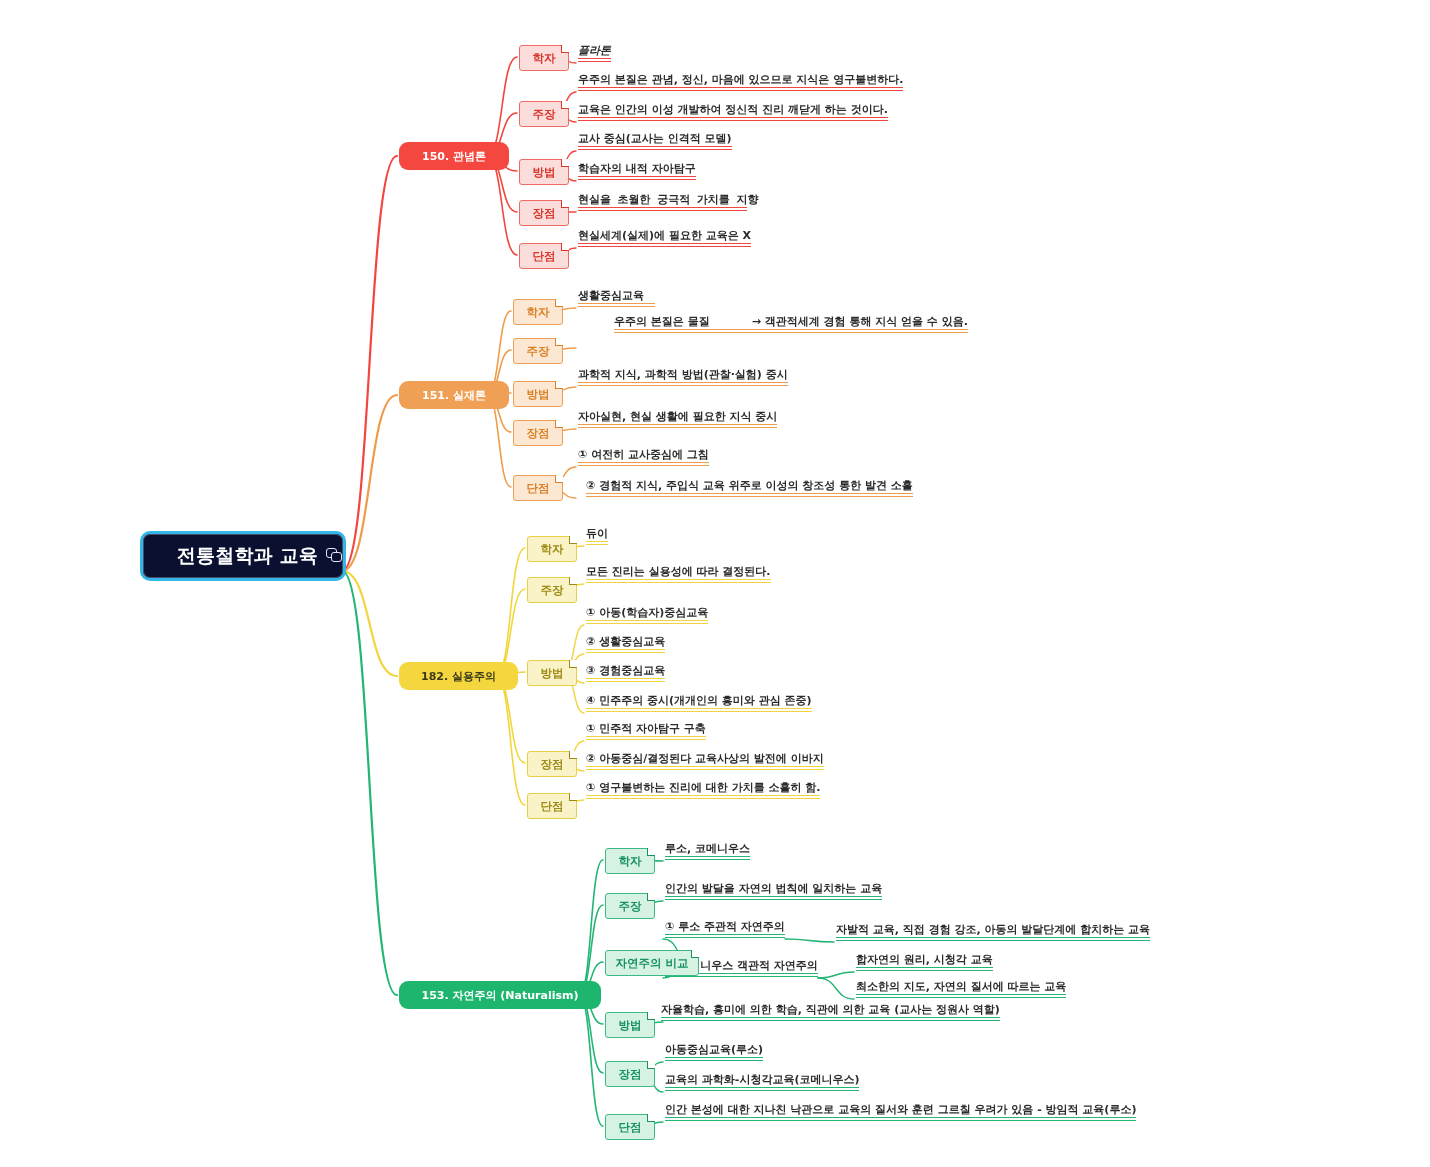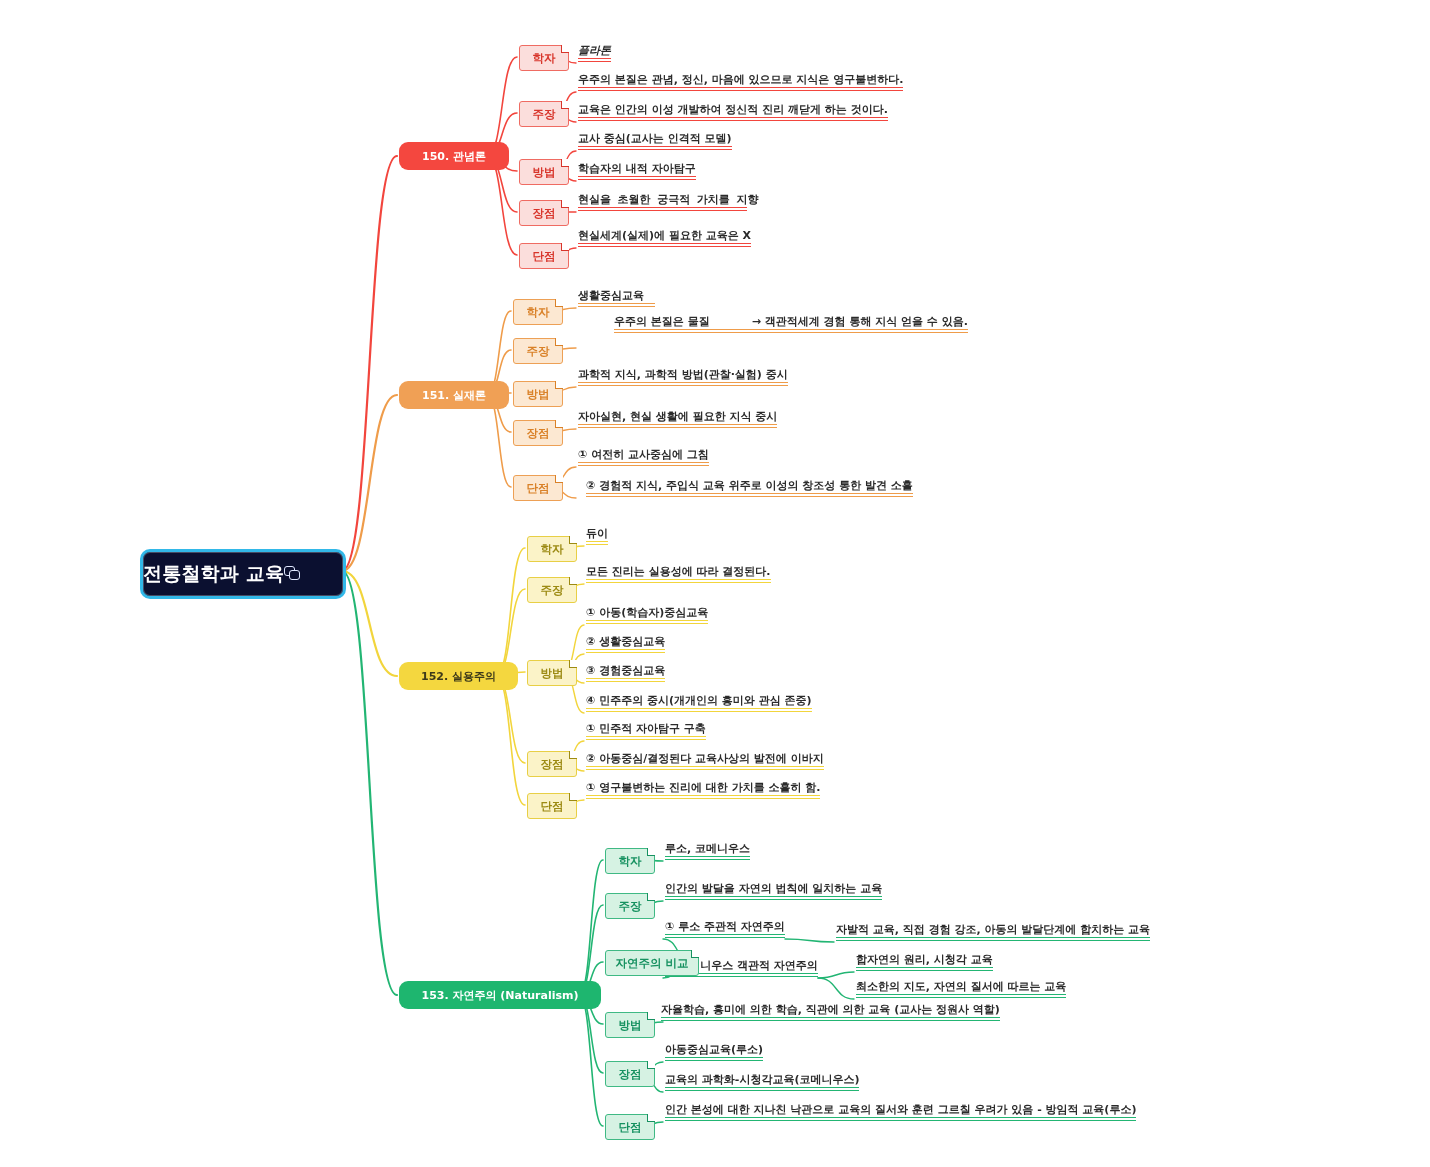--- a/index.html
+++ b/index.html
@@ -6,23 +6,23 @@
   body{
     width:1430px;height:1167px;position:relative;overflow:hidden;
     font-family:"DejaVu Sans","Liberation Sans",sans-serif;
     -webkit-font-smoothing:antialiased;
   }
   #canvas{position:absolute;inset:0;}
   svg#wires{position:absolute;left:0;top:0;width:1430px;height:1167px;pointer-events:none;}
 
   
   .root-node{
-    position:absolute;left:140px;top:549px;width:200px;height:44px;
+    position:absolute;left:140px;top:531px;width:200px;height:44px;
     background:#0b1030;border:3px solid #32b8e8;border-radius:10px;
-    display:flex;align-items:center;justify-content:flex-start;
+    display:flex;align-items:center;justify-content:flex-end;gap:8px;
     box-shadow:0 0 0 1px rgba(255,255,255,.25) inset;
     z-index:6;
   }
   .root-label{
     color:#ffffff;font-size:19px;font-weight:bold;letter-spacing:.2px;white-space:nowrap;
   }
   .root-icon{display:inline-block;width:17px;height:16px;position:relative;flex:0 0 auto;}
   .root-icon i{position:absolute;display:block;border:1.6px solid #dfe7ff;border-radius:3px;}
   .root-icon i.a{width:9px;height:8px;left:0;top:0;}
   .root-icon i.b{width:9px;height:8px;left:5px;top:4px;background:#0b1030;}
@@ -176,21 +176,21 @@
       <div class="chip" style="left: 513px; top: 420px; background: rgb(252, 232, 210); border-color: rgb(237, 160, 85); color: rgb(217, 129, 40);">
         <span>장점</span>
       </div>
       <div class="leaf" style="left: 578px; top: 411px;"><span>자아실현, 현실 생활에 필요한 지식 중시</span><span class="u1" style="width: 199px; background: rgb(239, 156, 74);"></span><span class="u2" style="width: 199px; background: rgb(239, 156, 74);"></span></div>
       <div class="chip" style="left: 513px; top: 475px; background: rgb(252, 232, 210); border-color: rgb(237, 160, 85); color: rgb(217, 129, 40);">
         <span>단점</span>
       </div>
       <div class="leaf" style="left: 578px; top: 449px;"><span>① 여전히 교사중심에 그침</span><span class="u1" style="width: 131px; background: rgb(239, 156, 74);"></span><span class="u2" style="width: 131px; background: rgb(239, 156, 74);"></span></div>
       <div class="leaf" style="left: 578px; top: 480px; margin-left: 8px;"><span>② 경험적 지식, 주입식 교육 위주로 이성의 창조성 통한 발견 소홀</span><span class="u1" style="width: 327px; background: rgb(239, 156, 74);"></span><span class="u2" style="width: 327px; background: rgb(239, 156, 74);"></span></div>
       <div class="topic" style="left: 399px; top: 662px; min-width: 95px; background: rgb(244, 215, 63); color: rgb(61, 58, 26);">
-        <span>152. 실용주의</span>
+        <span>182. 실용주의</span>
       </div>
       <div class="chip" style="left: 527px; top: 536px; background: rgb(251, 243, 200); border-color: rgb(232, 207, 69); color: rgb(156, 138, 19);">
         <span>학자</span>
       </div>
       <div class="leaf" style="left: 586px; top: 528px;"><span>듀이</span><span class="u1" style="width: 22px; background: rgb(242, 213, 60);"></span><span class="u2" style="width: 22px; background: rgb(242, 213, 60);"></span></div>
       <div class="chip" style="left: 527px; top: 577px; background: rgb(251, 243, 200); border-color: rgb(232, 207, 69); color: rgb(156, 138, 19);">
         <span>주장</span>
       </div>
       <div class="leaf" style="left: 586px; top: 566px;"><span>모든 진리는 실용성에 따라 결정된다.</span><span class="u1" style="width: 185px; background: rgb(242, 213, 60);"></span><span class="u2" style="width: 185px; background: rgb(242, 213, 60);"></span></div>
       <div class="chip" style="left: 527px; top: 660px; background: rgb(251, 243, 200); border-color: rgb(232, 207, 69); color: rgb(156, 138, 19);">

